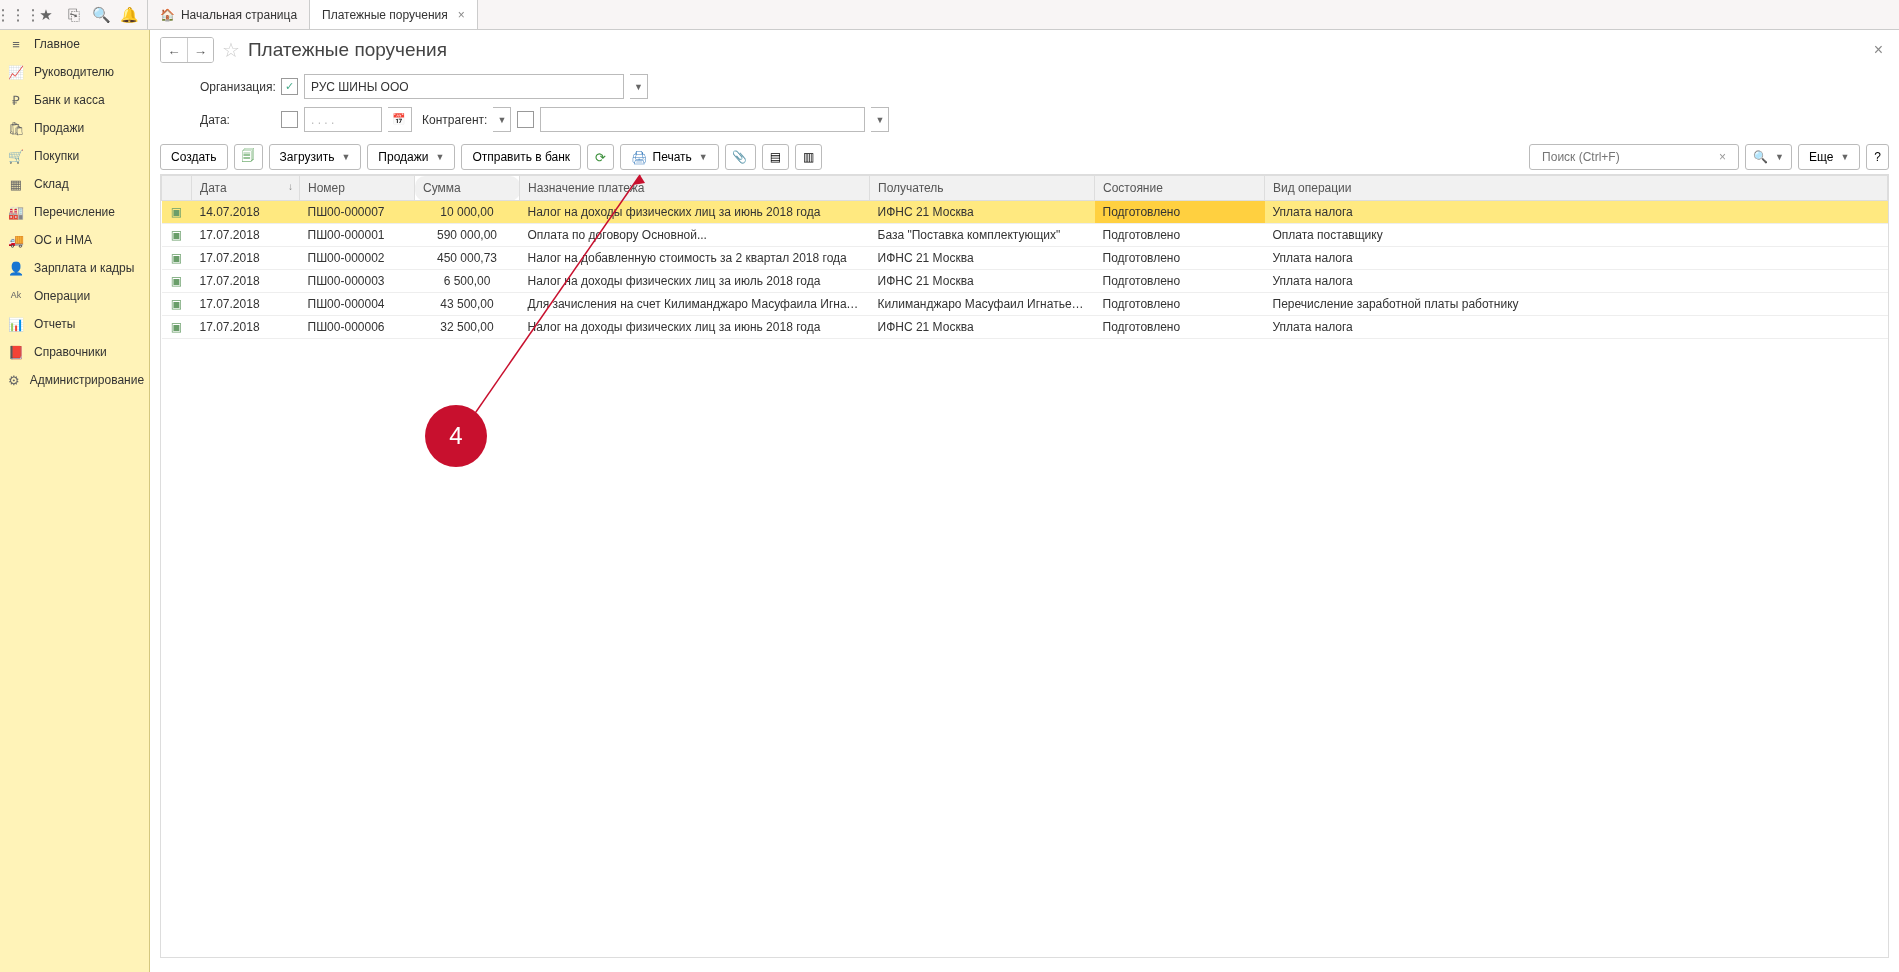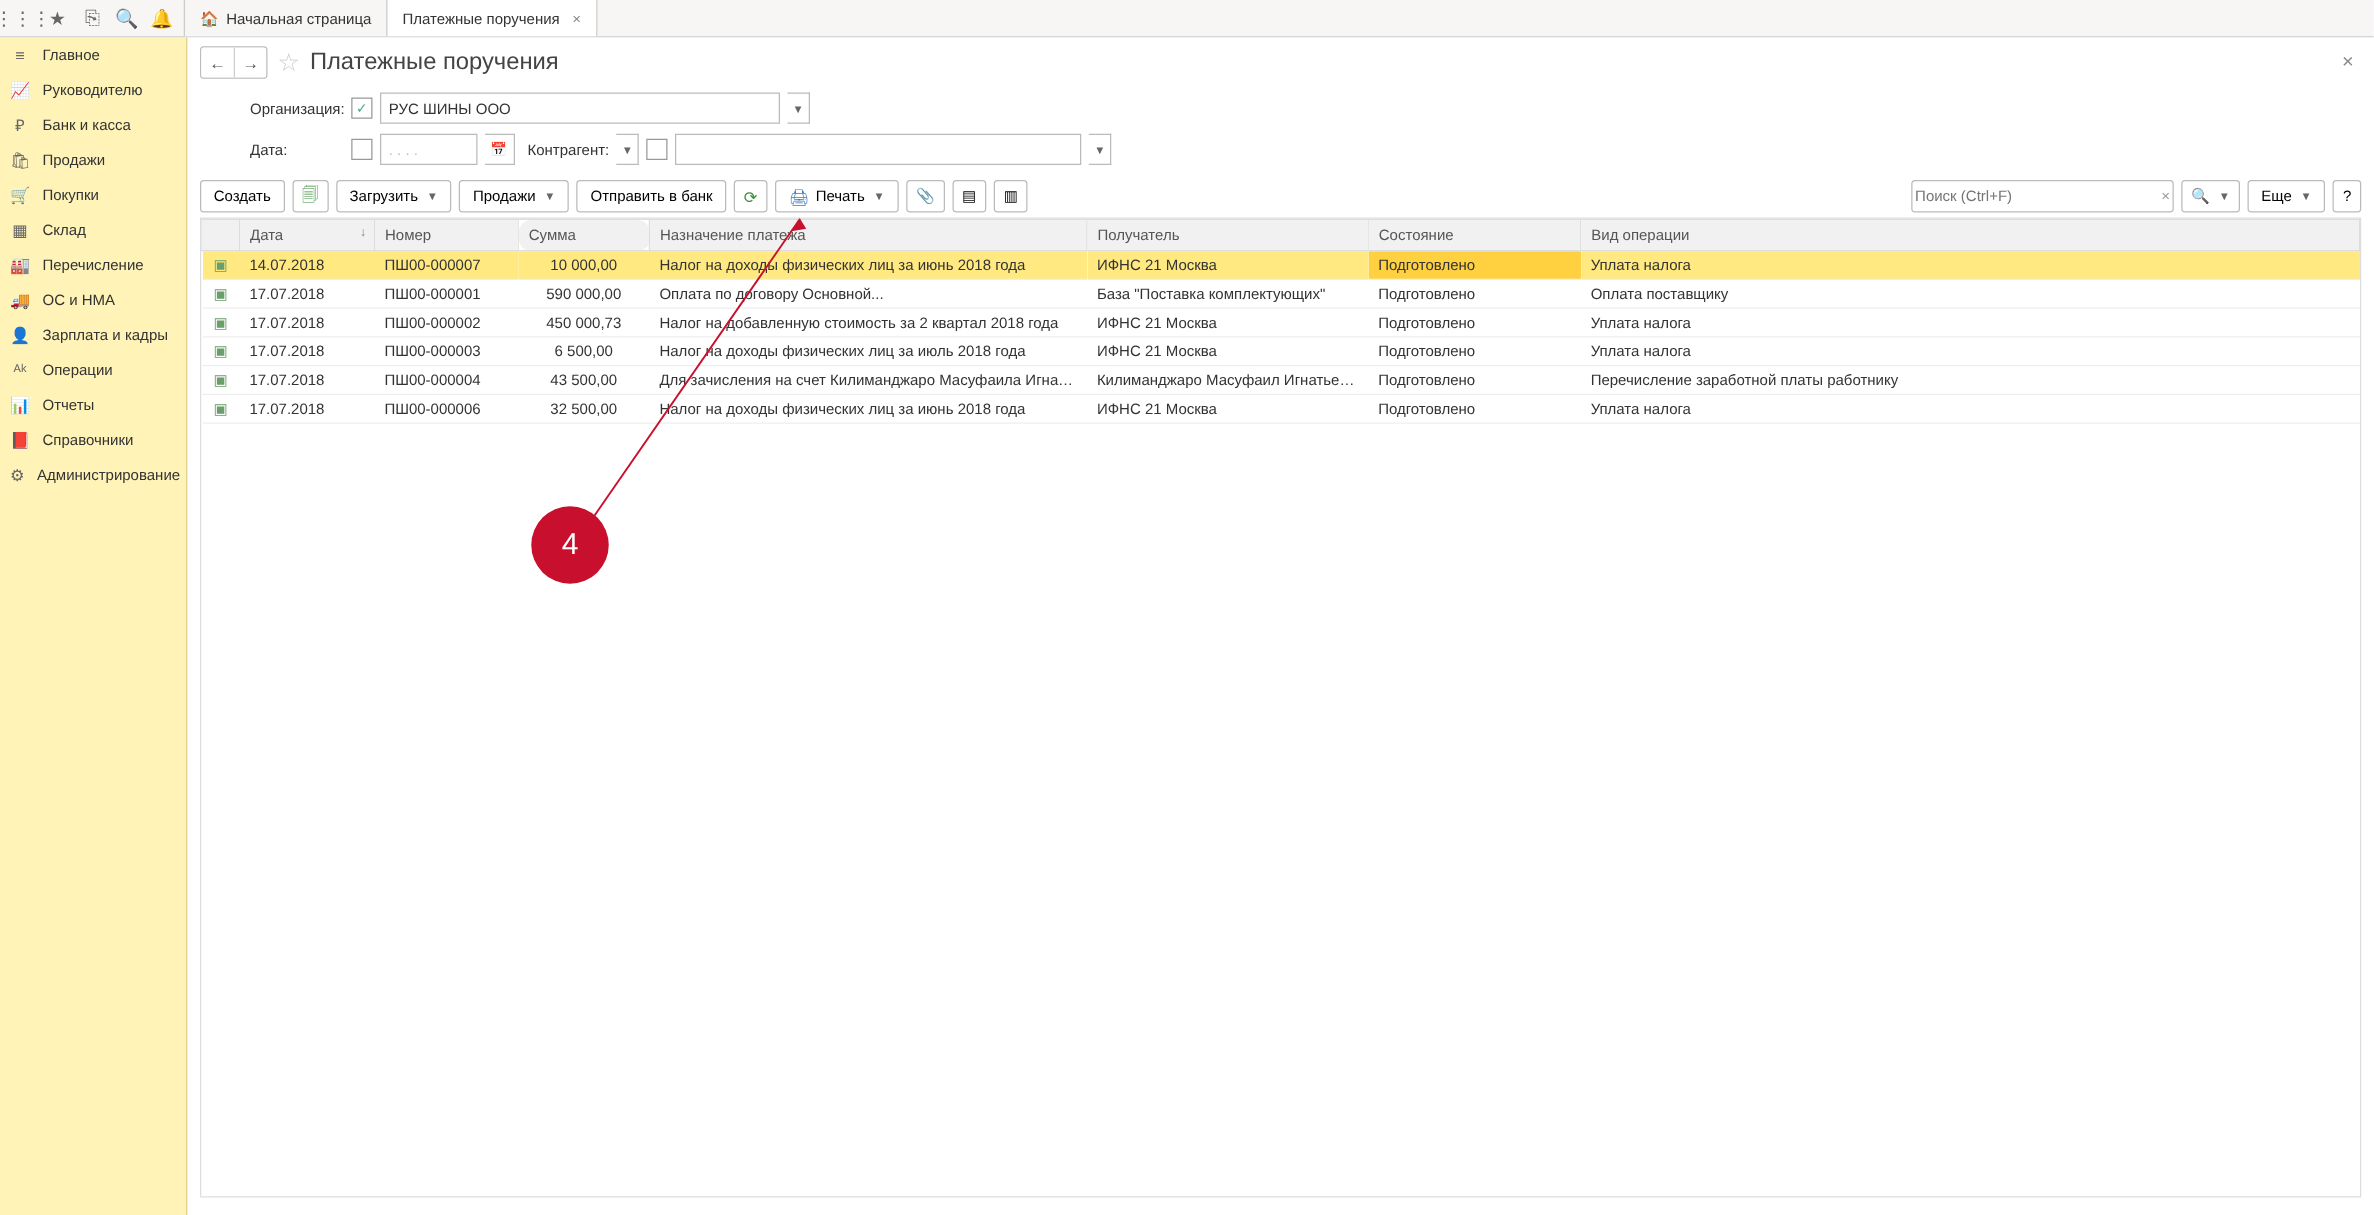--- a/index.html
+++ b/index.html
@@ -47,21 +47,21 @@
 .field.contr { width: 325px; }
 
 
 .toolbar { height: 34px; padding: 3px 10px; display: flex; align-items: center; gap: 6px; }
 .btn { height: 26px; border: 1px solid #bbb; background: #fff; border-radius: 3px; padding: 0 10px; cursor: pointer; display: inline-flex; align-items: center; gap: 5px; font-size: 12px;}
 .btn.icon { padding: 0 7px; }
 .btn .caret { font-size: 9px; color: #666; margin-left: 2px; }
 .btn .grn { color: #3a8f3a; font-size: 13px; }
 .btn .blu { color: #3b7ebf; font-size: 13px; }
 .toolbar-right { margin-left: auto; display: flex; gap: 6px; align-items: center; }
-.search { width: 210px; height: 26px; border: 1px solid #bbb; border-radius: 3px; padding: 0 2px; display: flex; align-items: center; }
+.search { width: 210px; height: 26px; border: 1px solid #bbb; border-radius: 3px; padding: 0 12px; display: flex; align-items: center; }
 .search input { border: none; outline: none; flex: 1; font-size: 12px; background: transparent;}
 .search .x { color: #999; cursor: pointer; }
 
 
 .table-wrap { flex: 1; overflow: auto; border-top: 1px solid #ddd; margin: 0 10px 14px; border: 1px solid #ddd; position: relative;}
 table { width: 100%; border-collapse: collapse; table-layout: fixed; }
 th { background: #f1f1f1; border: 1px solid #ddd; padding: 5px 8px; text-align: left; font-weight: normal; color: #555; font-size: 12px; position: relative;}
 th .sort { position: absolute; right: 6px; font-size: 10px; color: #888;}
 .col-icon { width: 30px; }
 .col-date { width: 108px; }

